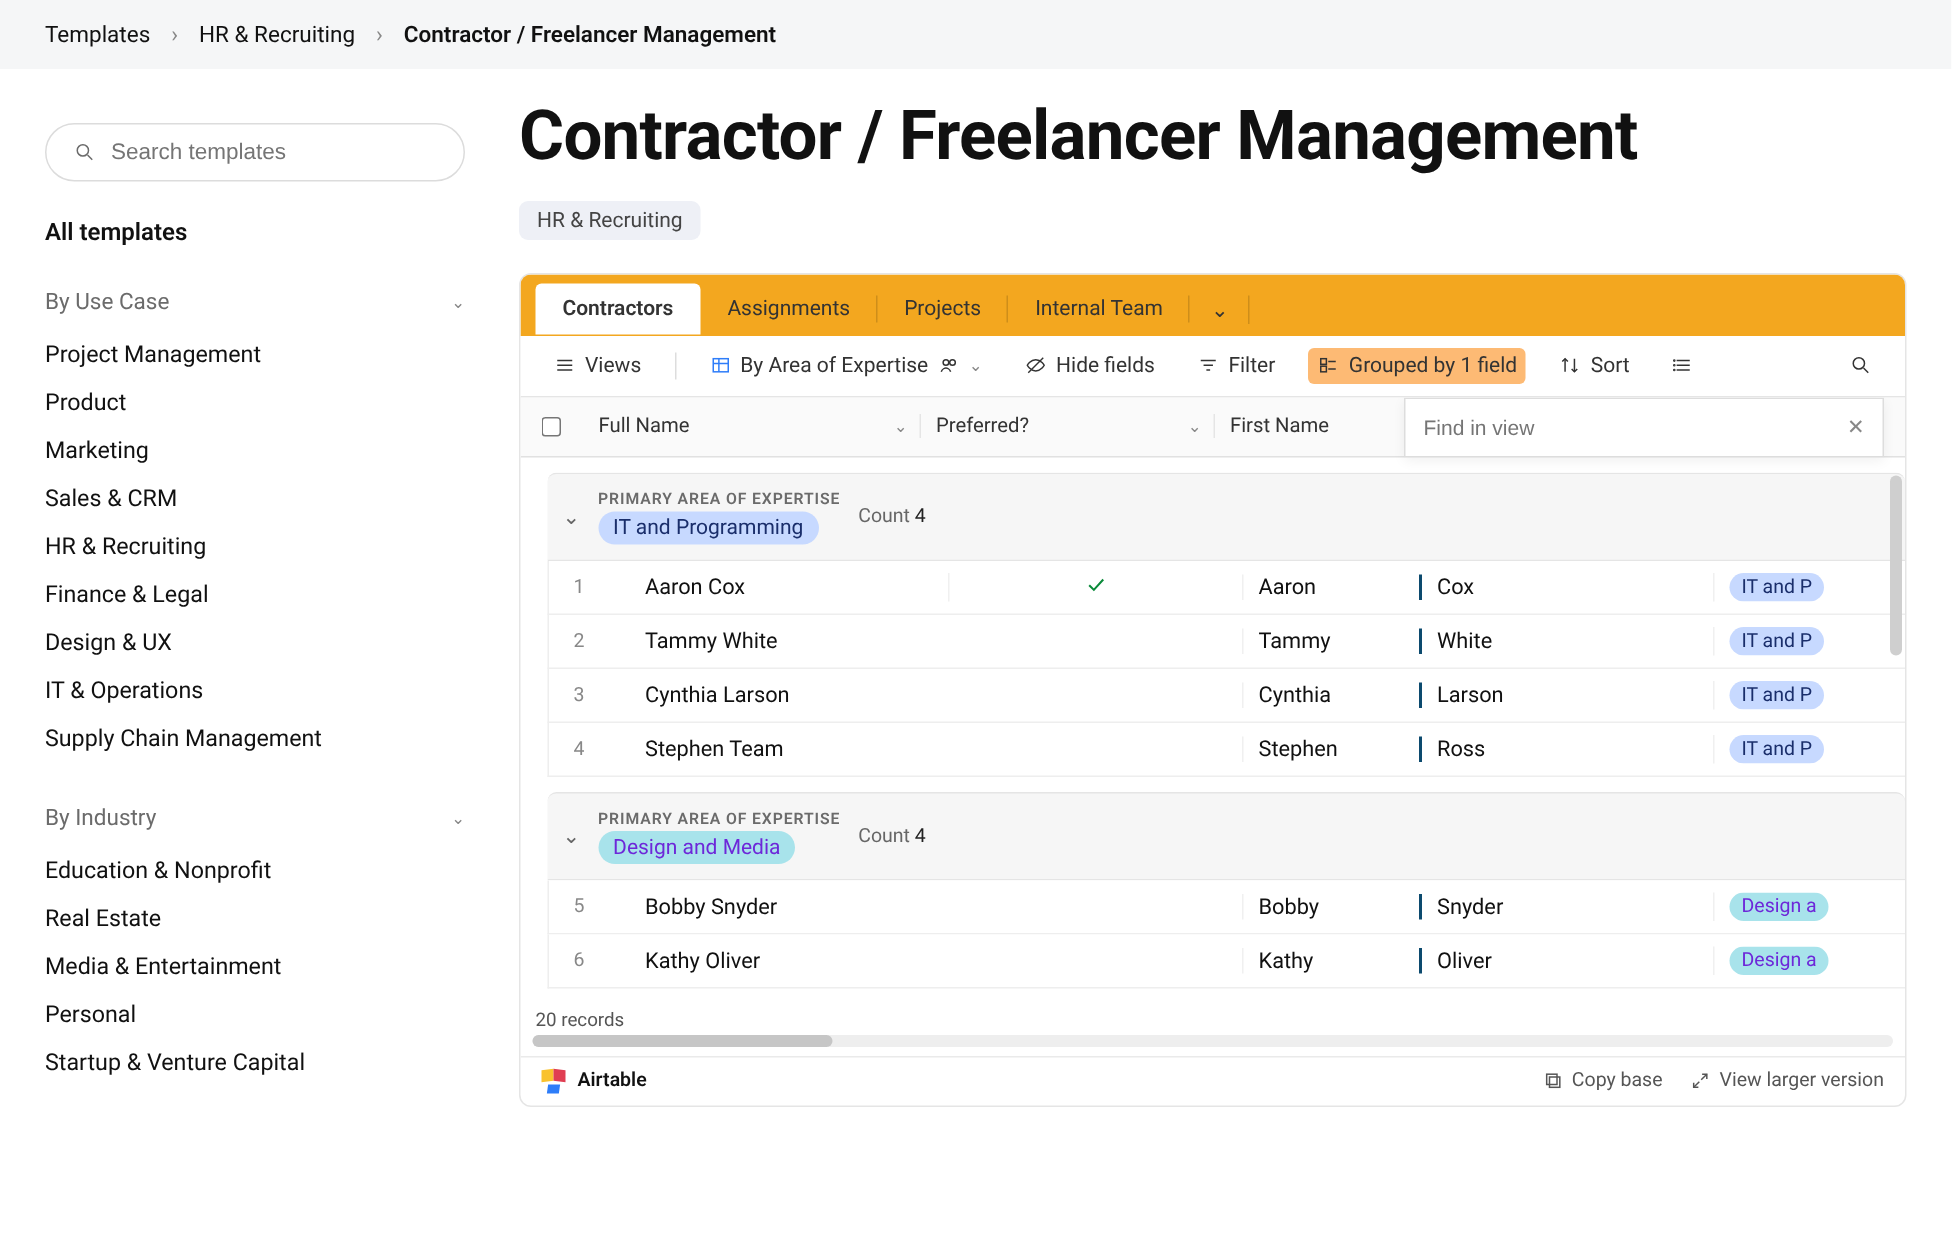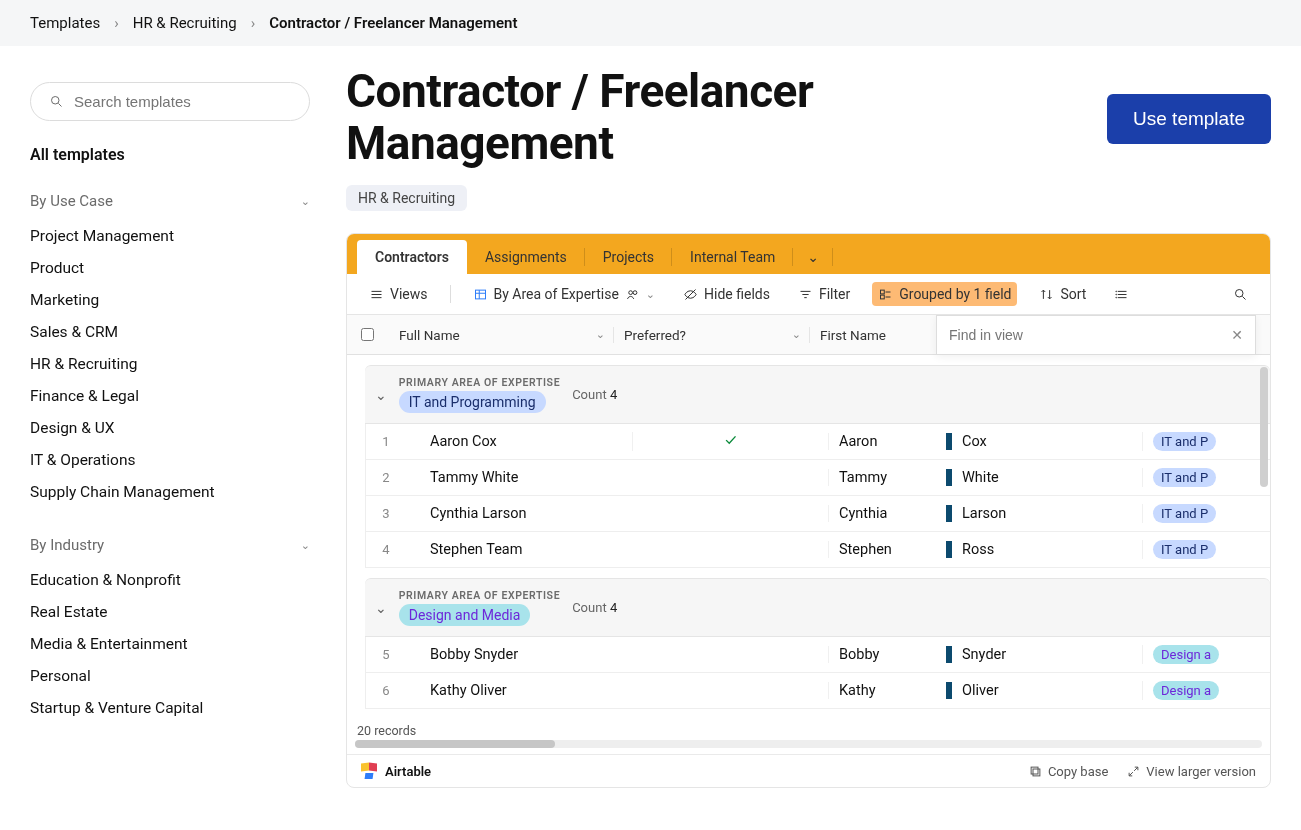--- a/index.html
+++ b/index.html
@@ -118,21 +118,21 @@
   .pill-teal { background: #a8e3eb; color: #6d28d9; }
   .count-text { font-size: 13px; color: #666; }
   .grid-row {
     display: flex; border-bottom: 1px solid #eee; height: 36px; align-items: center; font-size: 14.5px;
     margin-left: 18px; background: #fff; border-left: 1px solid #eee;
   }
   .grid-row .rownum { width: 40px; text-align: center; color: #888; font-size: 13px; }
   .grid-row .cell-fullname { width: 226px; padding-left: 24px; }
   .grid-row .cell-preferred { width: 196px; text-align: center; color: #0a8a3a; border-left: 1px solid #f0f0f0;}
   .grid-row .cell-first { width: 118px; padding-left: 10px; border-left: 1px solid #f0f0f0;}
-  .grid-row .cell-last { width: 196px; padding-left: 10px; border-left: 6px solid #0c4a6e;}
+  .grid-row .cell-last { width: 196px; padding-left: 10px; border-left: 2px solid #0c4a6e;}
   .grid-row .cell-area { flex: 1; padding-left: 10px; border-left: 1px solid #f0f0f0; overflow: hidden;}
   .area-tag { display: inline-block; padding: 2px 8px; border-radius: 999px; font-size: 13px; white-space: nowrap;}
   .records-footer {
     font-size: 12.5px; color: #555; padding: 4px 10px 0 10px; margin-top: 10px;
   }
   .hscroll-fake {
     height: 8px; background: #eee; border-radius: 4px; margin: 2px 8px 6px 8px; position: relative;
   }
   .hscroll-fake::before {
     content: ""; position: absolute; left: 0; top: 0; bottom: 0; width: 22%; background: #c6c6c6; border-radius: 4px;
@@ -199,21 +199,20 @@
         <li>Real Estate</li>
         <li>Media &amp; Entertainment</li>
         <li>Personal</li>
         <li>Startup &amp; Venture Capital</li>
       </ul>
   </aside>
 
   <main class="main">
     <div class="page-header">
       <h1 class="page-title">Contractor / Freelancer Management</h1>
-      <button class="use-template-btn">Use template</button>
     </div>
     <span class="category-pill">HR &amp; Recruiting</span>
 
     <div class="base-embed">
 
       <div class="base-tabbar">
         <div class="base-tab active">Contractors</div>
         <div class="base-tab">Assignments</div>
         <div class="base-tab">Projects</div>
         <div class="base-tab">Internal Team</div>

